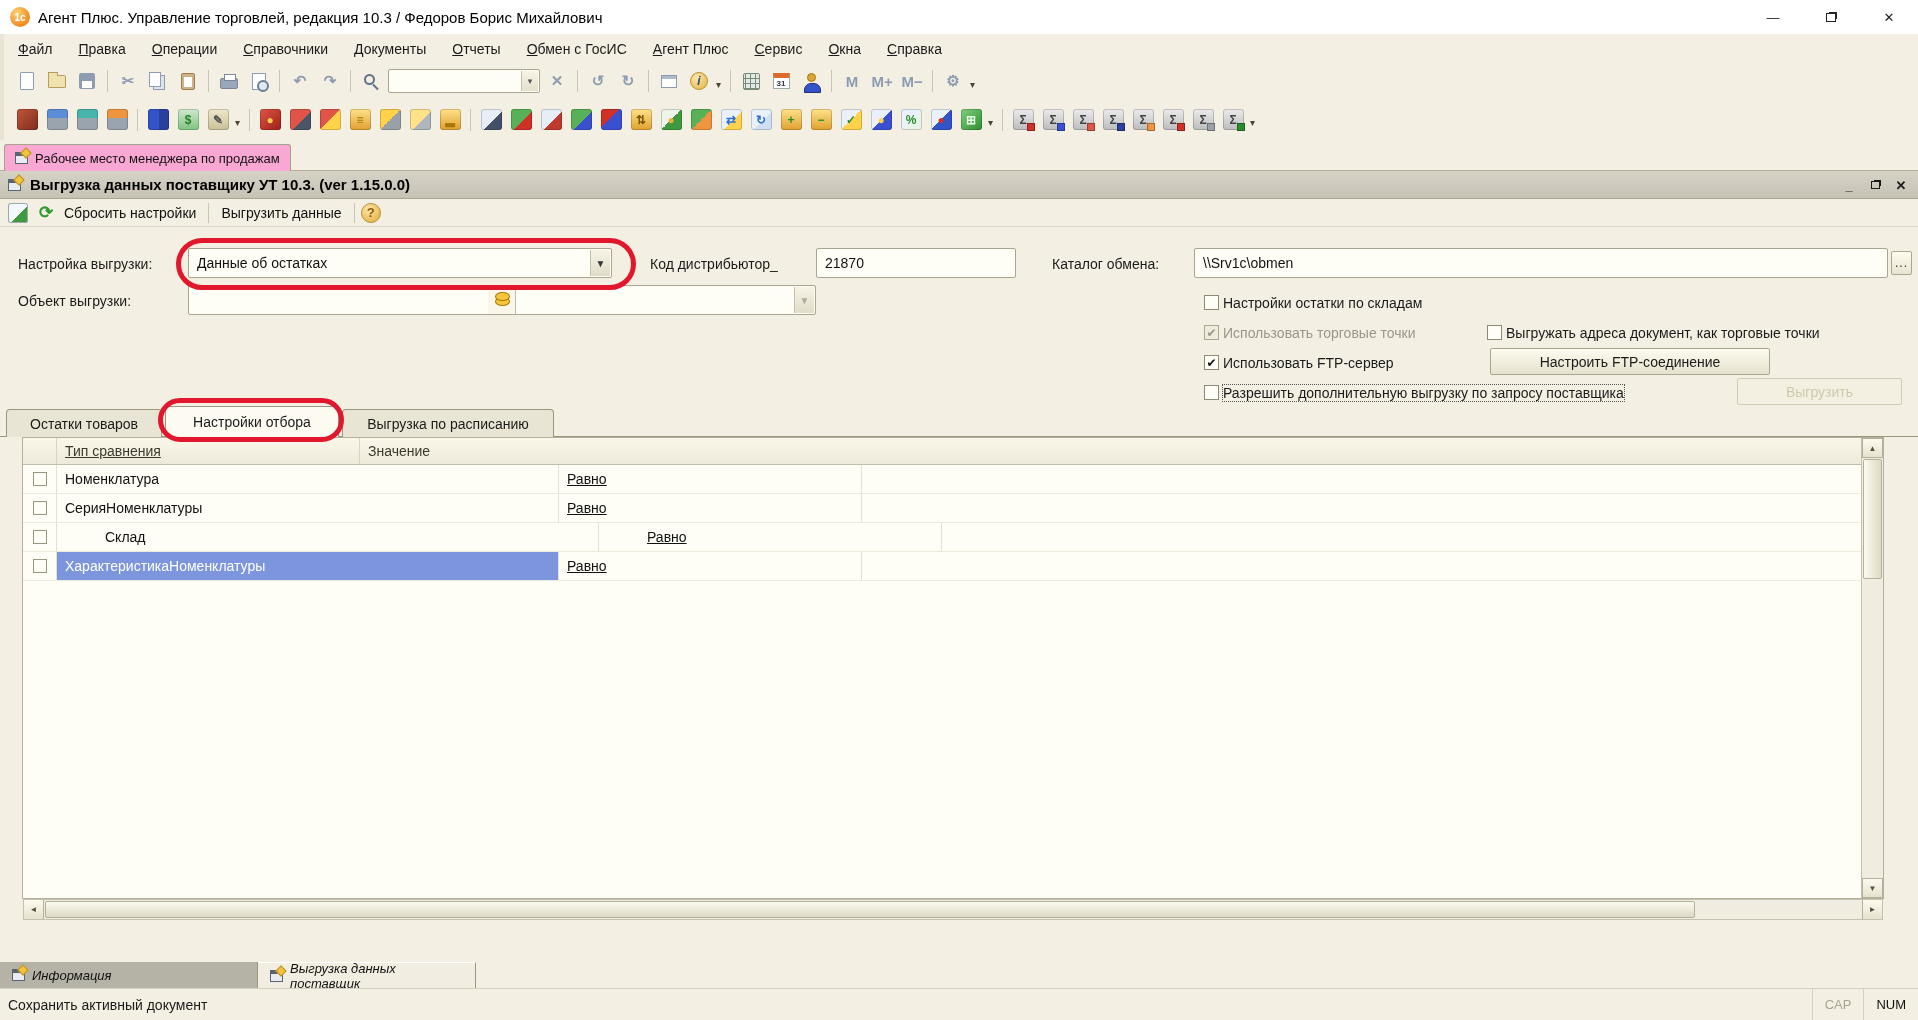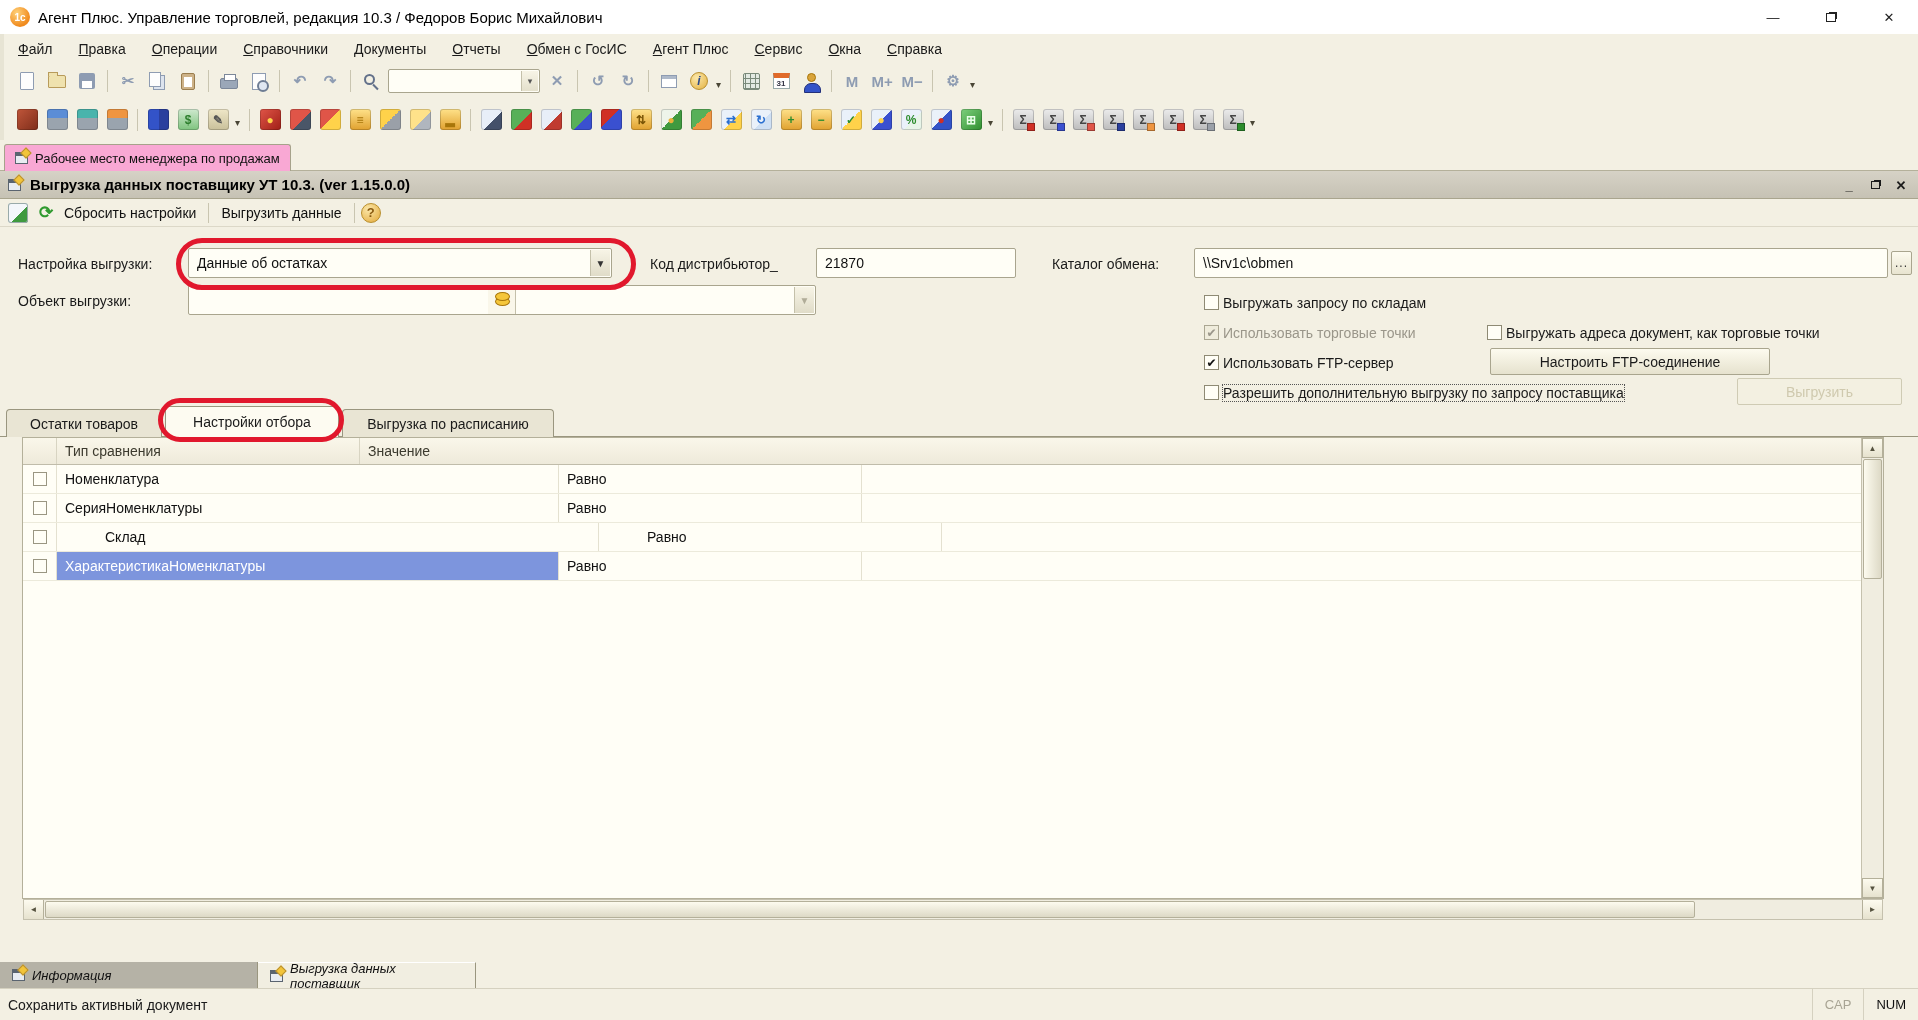--- a/index.html
+++ b/index.html
@@ -110,21 +110,21 @@
   .table-area{position:absolute;left:22px;top:266px;width:1862px;height:462px;background:#fffef6;border:1px solid #b4b09a;}
   .thead{position:absolute;left:0;top:0;right:22px;height:27px;background:linear-gradient(#faf7ea,#eeeada);border-bottom:1px solid #c0bcaa;display:flex;}
   .th{padding:5px 8px;font-size:14px;color:#3c3a2e;border-right:1px solid #d8d4c2;}
   .trow{position:absolute;left:0;right:22px;height:29px;display:flex;border-bottom:1px solid #eceadb;}
   .td{padding:6px 8px;font-size:14px;border-right:1px solid #e4e1d0;white-space:nowrap;overflow:hidden;}
   .td.cbcell{display:flex;align-items:center;justify-content:center;padding:0;}
   .row-cb{width:14px;height:14px;border:1px solid #9a9682;background:#fffef6;}
   .trow.selected .td.field-cell{background:#7d95dd;color:#fff;}
   .col-cb{width:34px;flex:0 0 auto;}
   .col-field{width:502px;flex:0 0 auto;}
-  .col-type{width:303px;flex:0 0 auto;}
+  .col-type{width:303px;flex:0 0 auto;text-decoration:underline;}
   .col-val{flex:1;border-right:none;}
 
   
   .vscroll{position:absolute;right:0;top:0;width:22px;bottom:0;background:#f0ede0;border-left:1px solid #c5c1ae;}
   .vscroll .sb-btn{position:absolute;left:0;width:100%;height:20px;background:linear-gradient(#fdfbef,#e6e2ce);border:1px solid #b4b09a;display:flex;align-items:center;justify-content:center;font-size:8px;color:#55523f;}
   .vscroll .up{top:0;}
   .vscroll .down{bottom:0;}
   .vscroll .thumb{position:absolute;left:1px;right:1px;top:21px;height:120px;background:linear-gradient(90deg,#fdfbef,#ddd9c6);border:1px solid #b4b09a;border-radius:2px;}
   .hscroll{position:absolute;left:0px;bottom:-22px;height:21px;right:0px;background:#f0ede0;border:1px solid #c5c1ae;}
   .hscroll .sb-btn{position:absolute;top:0;height:100%;width:20px;background:linear-gradient(#fdfbef,#e6e2ce);border-right:1px solid #b4b09a;display:flex;align-items:center;justify-content:center;font-size:8px;color:#55523f;}
@@ -438,21 +438,21 @@
 
     <span class="flabel" style="left:18px;top:122px;">Объект выгрузки:</span>
     <div class="field" style="left:188px;top:114px;width:628px;flex-direction:column;">
       <span class="coin-cell"></span>
       <span class="val">Товары на складах</span>
       <span class="drop-btn dis">▼</span>
     </div>
 
     <div class="cbx" style="left:1204px;top:124px;">
       <span class="box"></span>
-      <span class="lbl">Выгружать запросу по складам</span>
+      <span class="lbl">Настройки остатки по складам</span>
     </div>
     <div class="cbx checked disabled" style="left:1204px;top:154px;">
       <span class="box"></span>
       <span class="lbl">Использовать торговые точки</span>
     </div>
     <div class="cbx" style="left:1487px;top:154px;">
       <span class="box"></span>
       <span class="lbl">Выгружать адреса документ, как торговые точки</span>
     </div>
     <div class="cbx checked" style="left:1204px;top:184px;">

